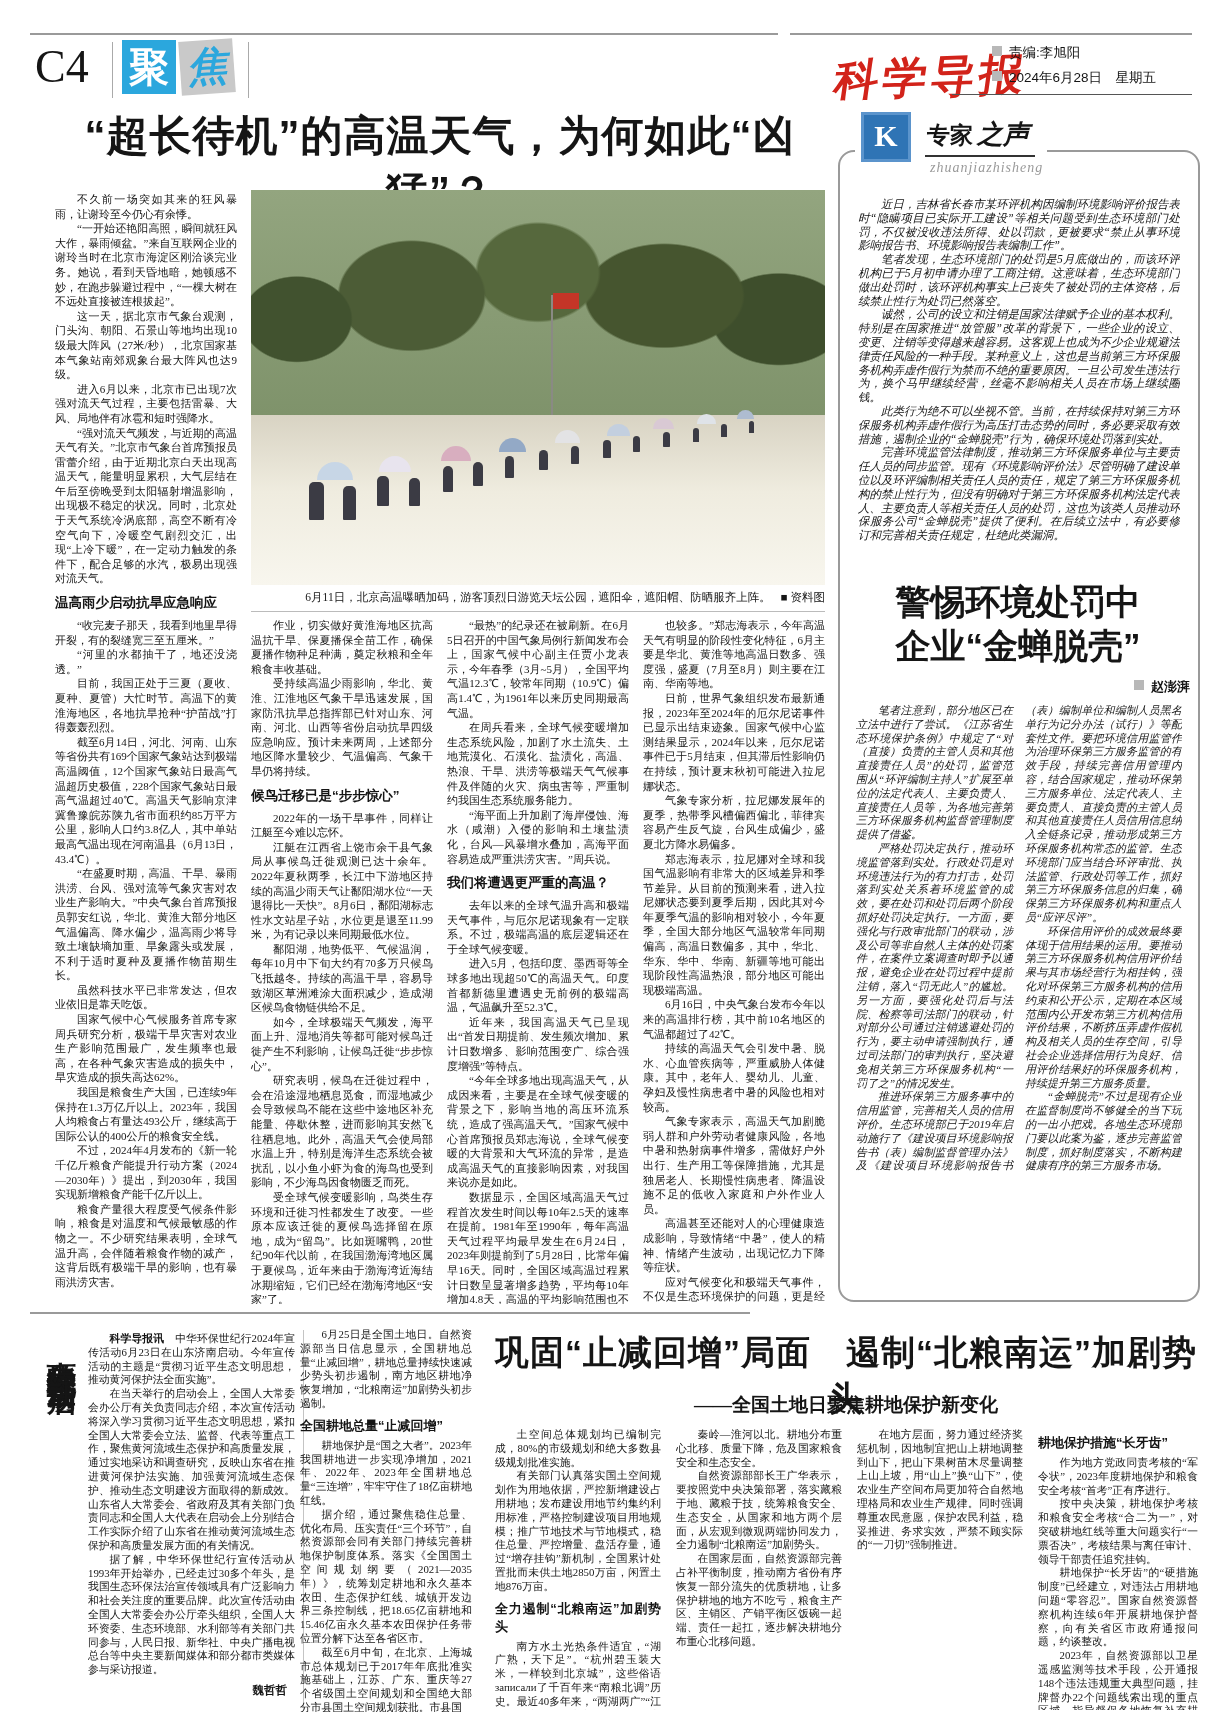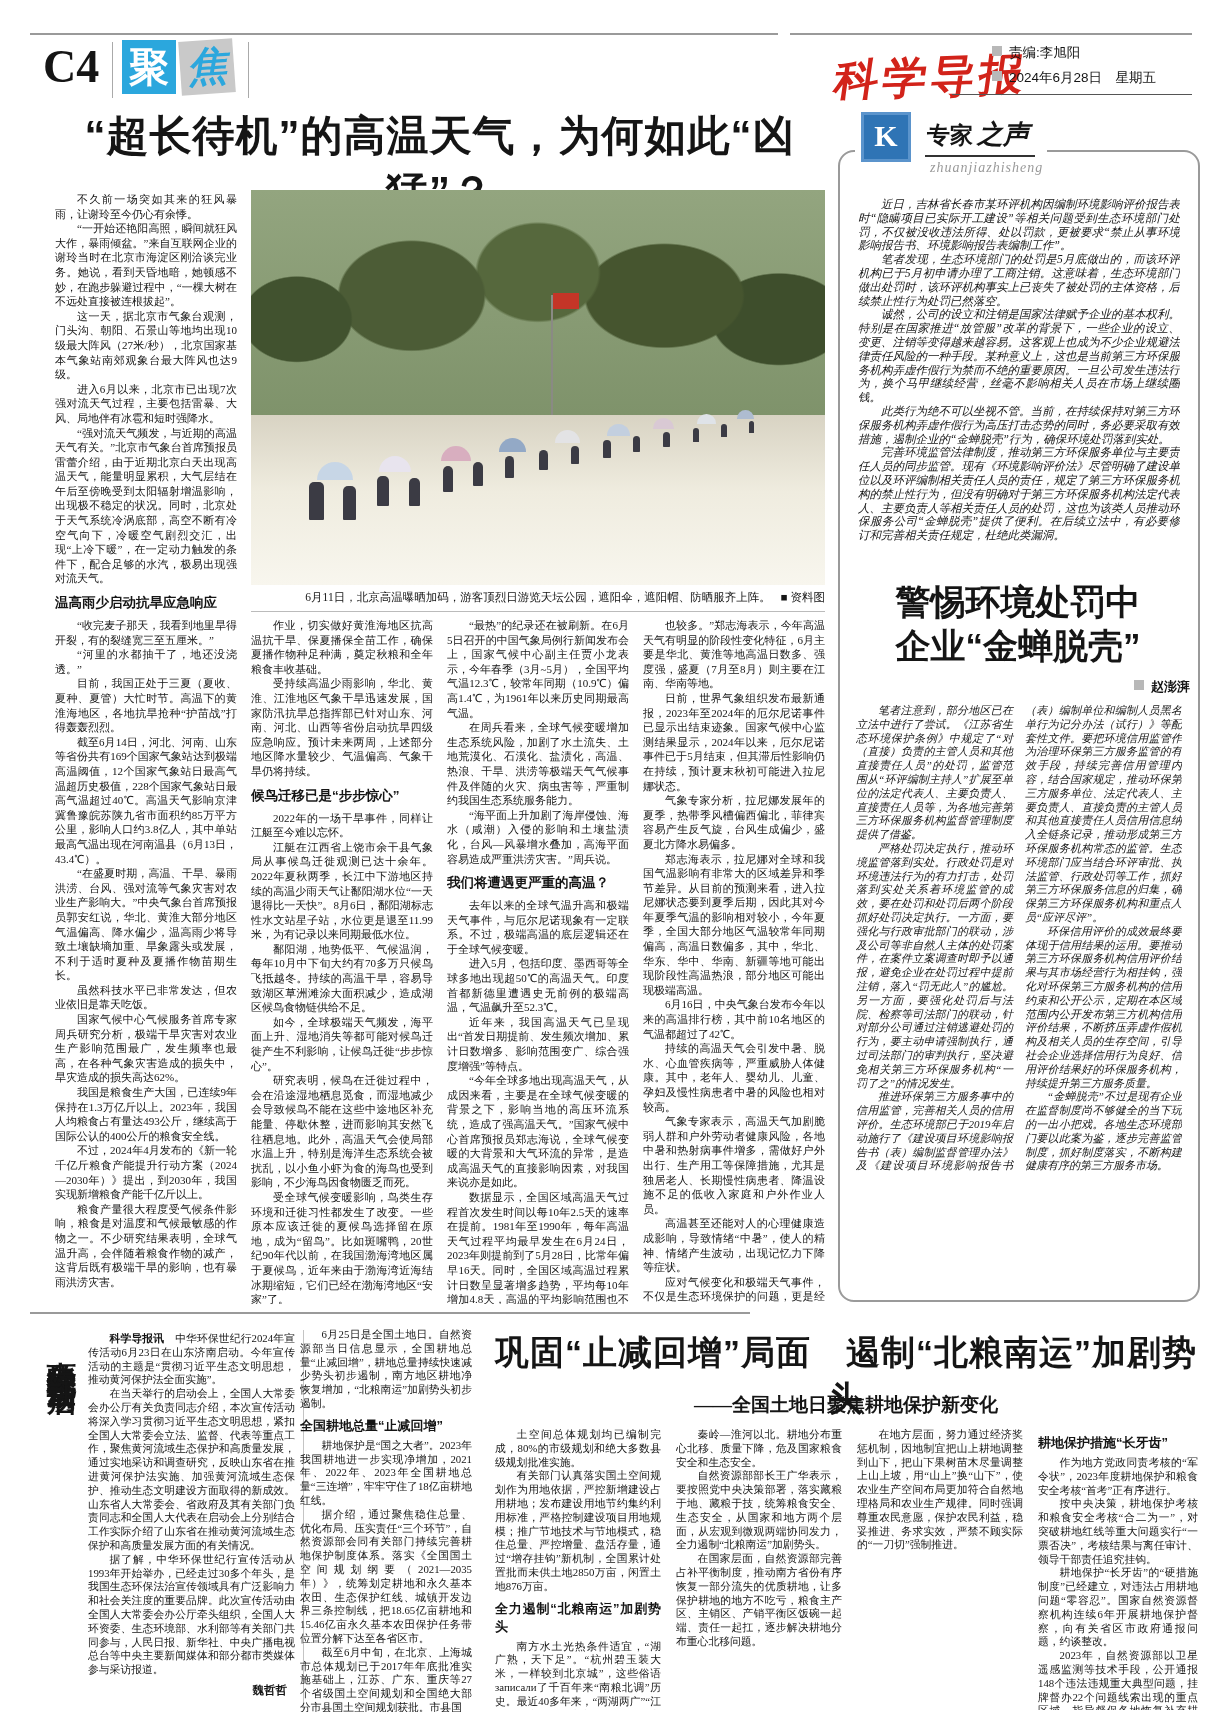--- a/index.html
+++ b/index.html
@@ -2,21 +2,21 @@
 <html><head>
 <meta charset="utf-8">
 <style>
   html,body{margin:0;padding:0;background:#e9e9e9;}
   .page{position:relative;width:1220px;height:1725px;background:#fff;margin:0 auto;overflow:hidden;
         font-family:"Liberation Serif",serif;color:#151515;}
   .hline{position:absolute;background:#9a9a9a;height:2px;}
   .vline{position:absolute;background:#aaa;width:1px;}
 
   
-  .pageno{position:absolute;left:43px;top:40px;font-size:46px;font-weight:bold;font-family:"Liberation Serif",serif;}
+  .pageno{position:absolute;left:35px;top:40px;font-size:46px;font-weight:normal;font-family:"Liberation Serif",serif;}
   .logo-sq{position:absolute;top:40px;width:54px;height:54px;text-align:center;line-height:54px;font-size:40px;font-weight:bold;}
   .logo-ju{left:122px;background:#2ba7dd;color:#fff;font-family:"Liberation Sans",sans-serif;}
   .logo-jiao{left:180px;background:#c9c9c9;color:#2ba7dd;font-style:italic;transform:rotate(-4deg);font-family:"Liberation Serif",serif;}
   .masthead{position:absolute;left:835px;top:48px;font-size:44px;font-weight:bold;color:#d2231a;
             transform:skewX(-10deg) rotate(-2deg);letter-spacing:4px;font-family:"Liberation Serif",serif;}
   .edbox{position:absolute;left:952px;top:44px;width:240px;font-size:13.5px;font-family:"Liberation Sans",sans-serif;}
   .edbox .row{margin-bottom:7px;padding-left:40px;}
   .sq{display:inline-block;width:10px;height:10px;background:#b8b8b8;margin-right:7px;vertical-align:1px;}
 
   

